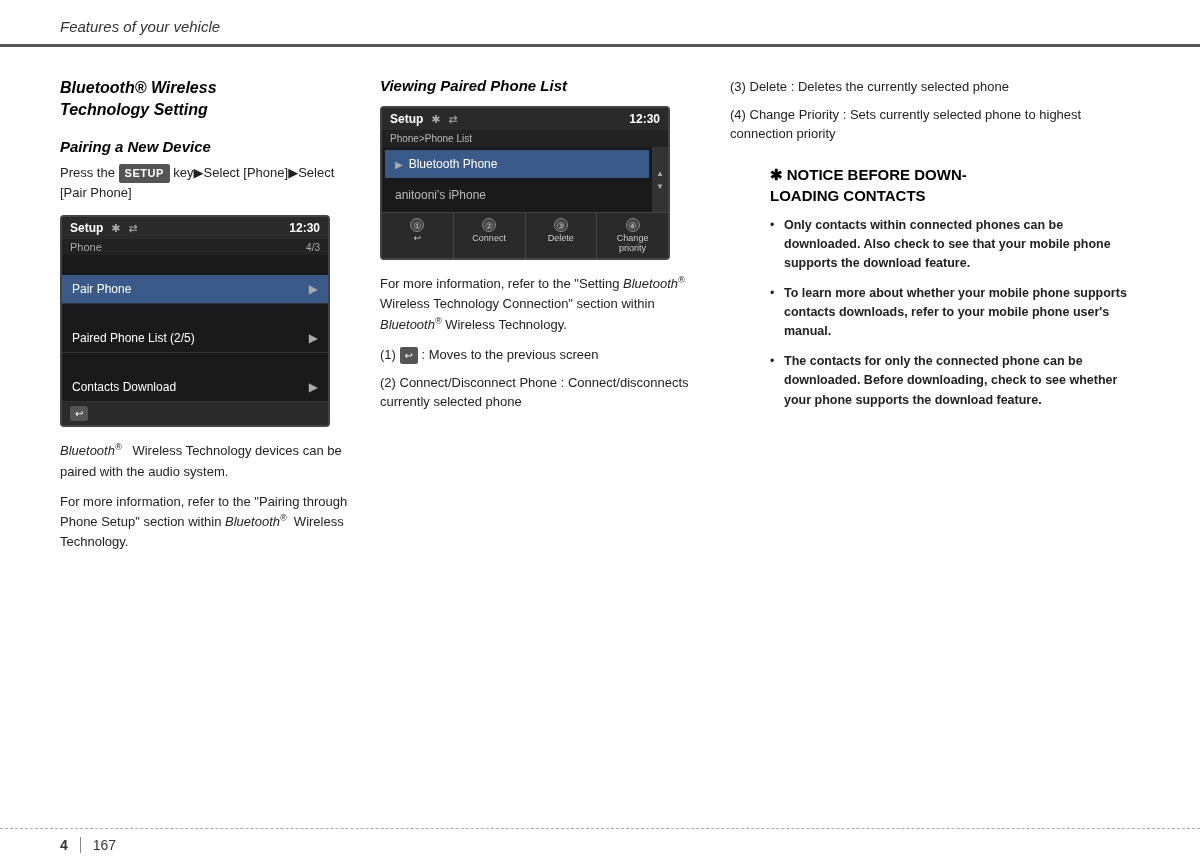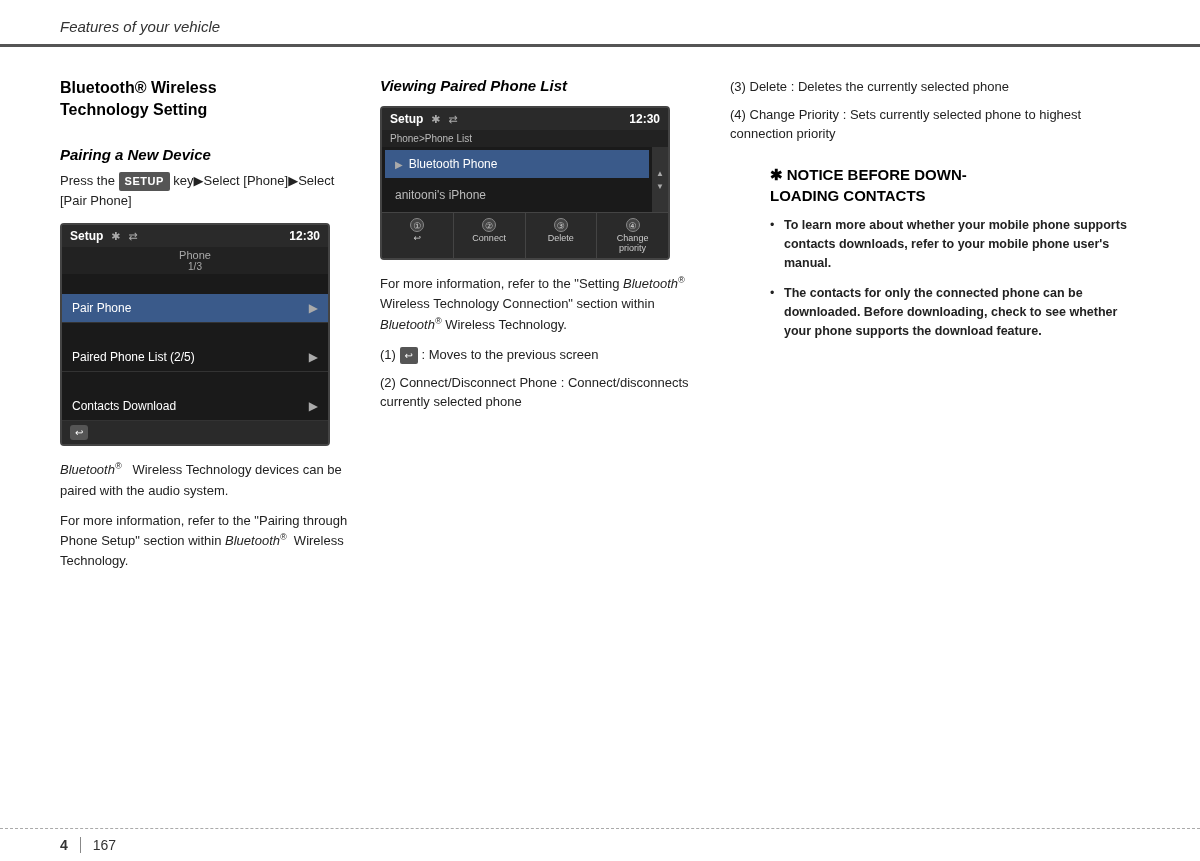--- a/index.html
+++ b/index.html
@@ -54,24 +54,25 @@
     
     .section-title {
       font-style: italic;
       font-weight: bold;
       font-size: 15px;
       color: #000;
       margin-bottom: 8px;
     }
 
     .section-main-title {
+      font-style: italic;
       font-weight: bold;
       font-size: 16px;
       color: #000;
-      margin-bottom: 24px;
+      margin-bottom: 16px;
       line-height: 1.4;
     }
 
     .body-text {
       font-size: 13px;
       color: #222;
       line-height: 1.55;
       margin-bottom: 10px;
     }
 
@@ -294,23 +295,23 @@
 
     <div class="screen-mockup">
       <div class="screen-header">
         <div style="display:flex;gap:8px;align-items:center;">
           <span style="color:#fff;font-weight:bold;font-size:12px;">Setup</span>
           <span style="color:#aaa;font-size:11px;">✱</span>
           <span style="color:#aaa;font-size:11px;">⇄</span>
         </div>
         <span class="screen-header-time">12:30</span>
       </div>
-      <div style="display:flex;justify-content:space-between;align-items:center;padding:2px 8px;background:#222;flex-direction:column;">
+      <div style="display:flex;justify-content:space-between;align-items:center;padding:2px 8px;background:#222;">
         <span style="color:#aaa;font-size:11px;">Phone</span>
-        <span style="color:#aaa;font-size:10px;">1/3</span>
+        <span style="color:#aaa;font-size:10px;">4/3</span>
       </div>
 
       <div class="screen-menu-item active">
         <span>Pair Phone</span>
         <span class="screen-arrow">▶</span>
       </div>
       <div class="screen-menu-item">
         <span>Paired Phone List (2/5)</span>
         <span class="screen-arrow">▶</span>
       </div>
@@ -409,20 +410,23 @@
     </div>
 
     <div style="margin-top:20px;margin-left:40px;">
       <div class="notice-title">
         <span>✱ </span>
         
         NOTICE BEFORE DOWN-<br>LOADING CONTACTS
       </div>
 
       <div class="bullet-item">
+        <span class="bold-text">Only contacts within connected phones can be downloaded. Also check to see that your mobile phone supports the download feature.</span>
+      </div>
+      <div class="bullet-item">
         <span class="bold-text">To learn more about whether your mobile phone supports contacts downloads, refer to your mobile phone user's manual.</span>
       </div>
       <div class="bullet-item">
         <span class="bold-text">The contacts for only the connected phone can be downloaded. Before downloading, check to see whether your phone supports the download feature.</span>
       </div>
     </div>
   </div>
 
 </div>
 

